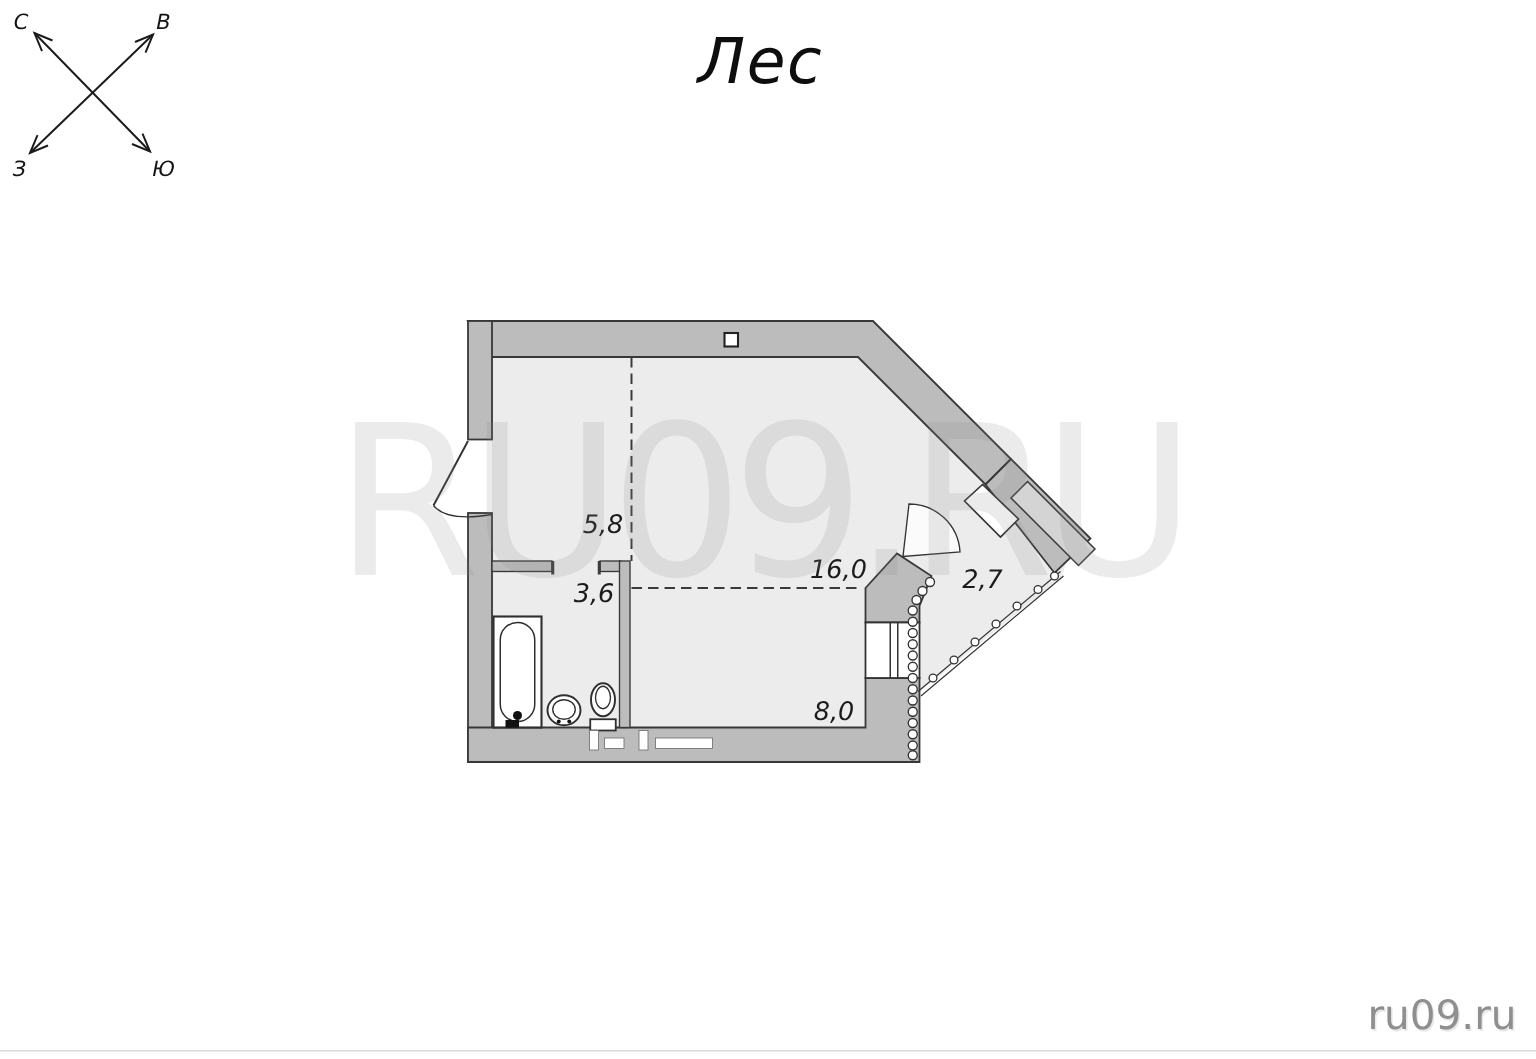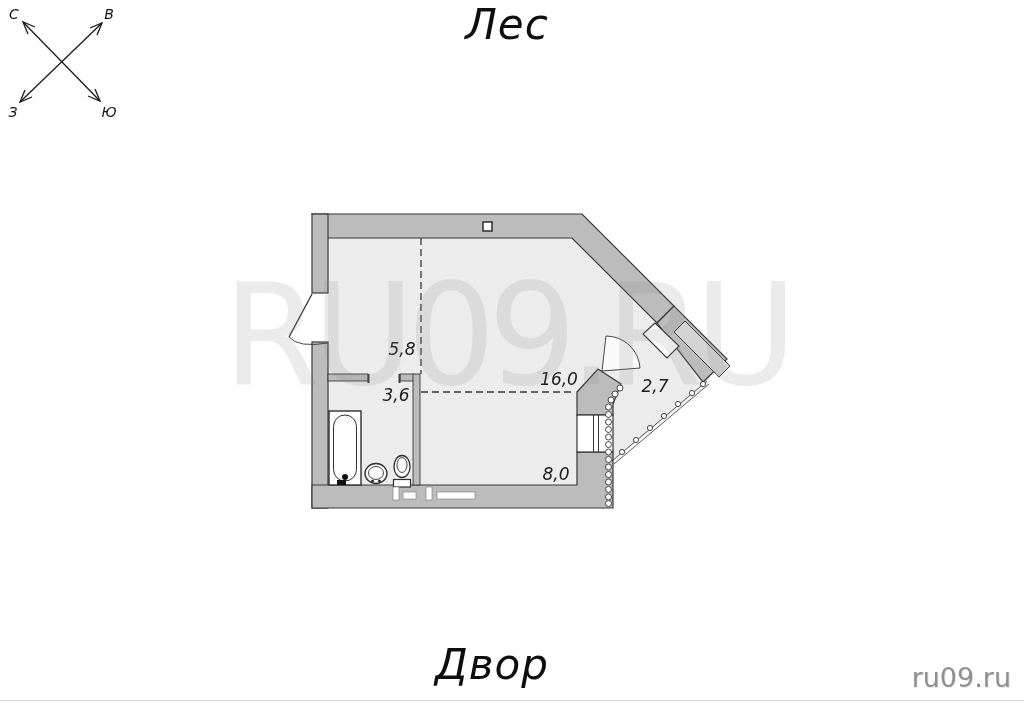--- a/index.html
+++ b/index.html
@@ -145,19 +145,18 @@
       <text class="room-label" x="402" y="355" text-anchor="middle">5,8</text>
       <text class="room-label" x="396" y="401" text-anchor="middle">3,6</text>
       <text class="room-label" x="559" y="385" text-anchor="middle">16,0</text>
       <text class="room-label" x="655" y="392" text-anchor="middle">2,7</text>
       <text class="room-label" x="556" y="480" text-anchor="middle">8,0</text>
     </g>
   </svg>
 
   <div id="watermark">RU09.RU</div>
 
-  <div class="big-label" style="left:507px;top:0;">Лес</div>
-  <div class="big-label" style="left:492px;top:640px;">Двор</div>
+  <div class="big-label" style="left:507px;top:16px;">Лес</div>
 
   <div id="site-label">ru09.ru</div>
 
   <div id="bottom-line"></div>
 </div>
 
 </body></html>

